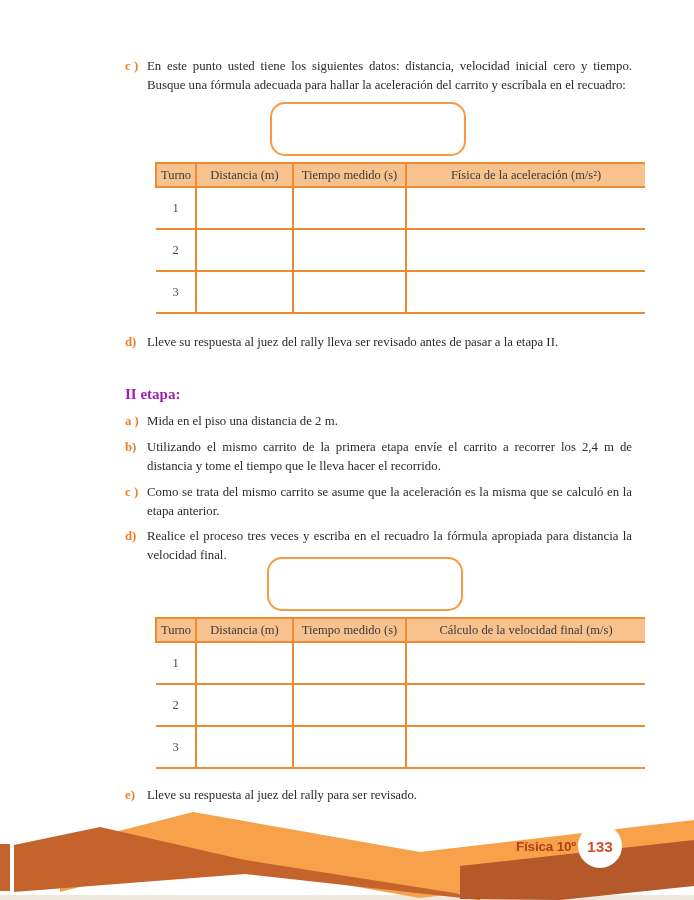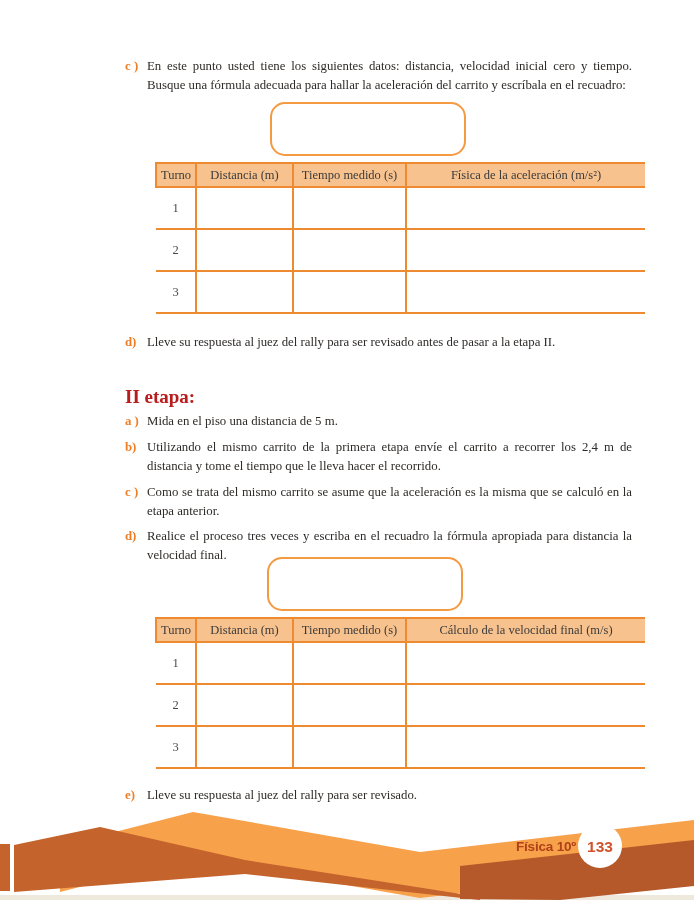--- a/index.html
+++ b/index.html
@@ -28,23 +28,23 @@
     color: #ee7d24;
     font-weight: bold;
     white-space: nowrap;
   }
   .item .txt { flex: 1; text-align: justify; }
 
   .stage-heading {
     position: absolute;
     left: 125px;
     top: 386px;
-    font-size: 19px;
-    font-weight: bold;
-    color: #b91c1c;
+    font-size: 15px;
+    font-weight: bold;
+    color: #a21caf;
   }
 
   
   .formula-box {
     position: absolute;
     width: 192px;
     height: 50px;
     background: #ffffff;
     border: 2px solid #f49a42;
     border-radius: 15px;
@@ -147,28 +147,28 @@
         <td>3</td>
         <td></td>
         <td></td>
         <td></td>
       </tr>
     </tbody>
   </table>
 
   <div class="item" style="top:333px;">
     <span class="lbl">d)</span>
-    <div class="txt">Lleve su respuesta al juez del rally para ser revisado antes de pasar a la etapa II.</div>
+    <div class="txt">Lleve su respuesta al juez del rally lleva ser revisado antes de pasar a la etapa II.</div>
   </div>
 
   <div class="stage-heading">II etapa:</div>
 
   <div class="item" style="top:412px;">
     <span class="lbl">a )</span>
-    <div class="txt">Mida en el piso una distancia de 5 m.</div>
+    <div class="txt">Mida en el piso una distancia de 2 m.</div>
   </div>
 
   <div class="item" style="top:438px;">
     <span class="lbl">b)</span>
     <div class="txt">Utilizando el mismo carrito de la primera etapa envíe el carrito a recorrer los 2,4 m de distancia y tome el tiempo que le lleva hacer el recorrido.</div>
   </div>
 
   <div class="item" style="top:483px;">
     <span class="lbl">c )</span>
     <div class="txt">Como se trata del mismo carrito se asume que la aceleración es la misma que se calculó en la etapa anterior.</div>

